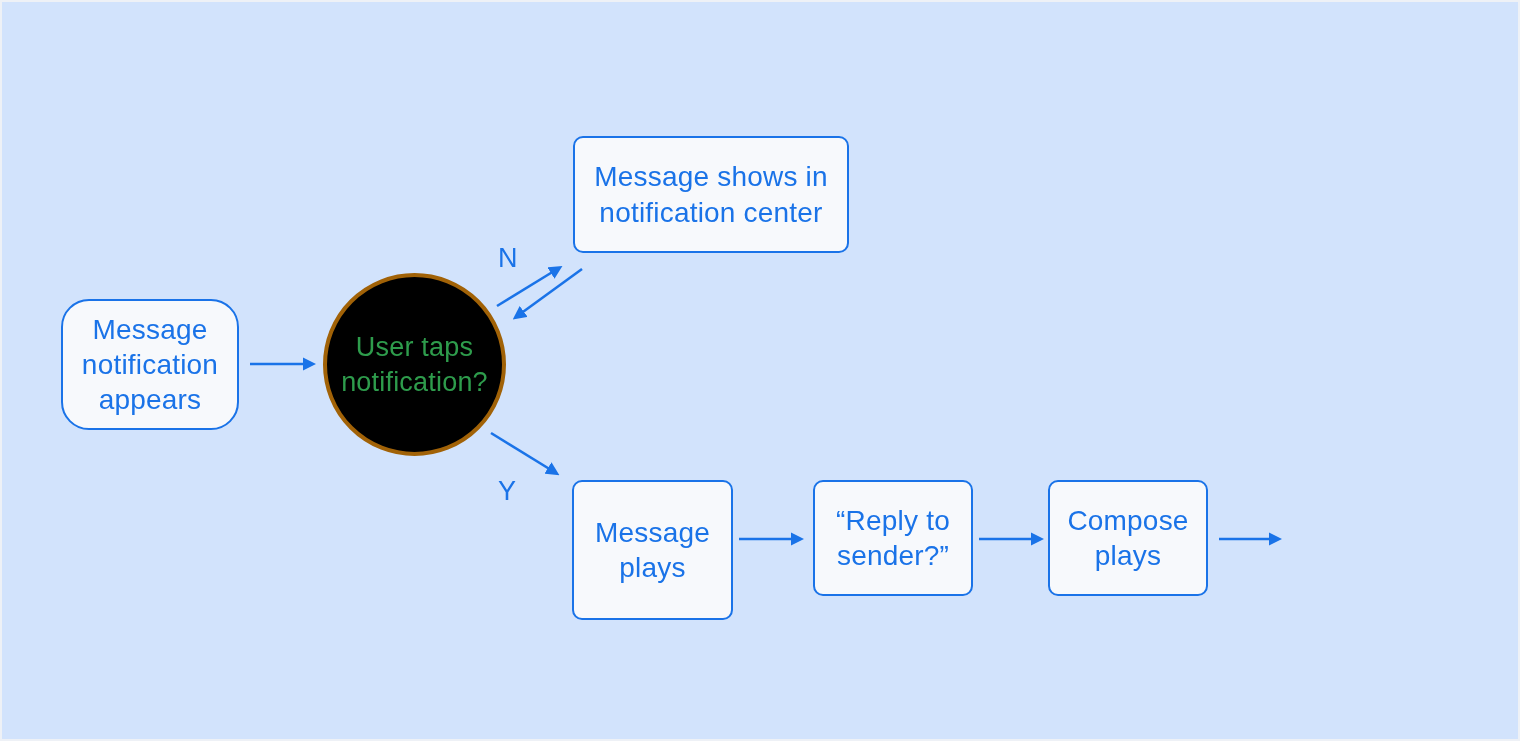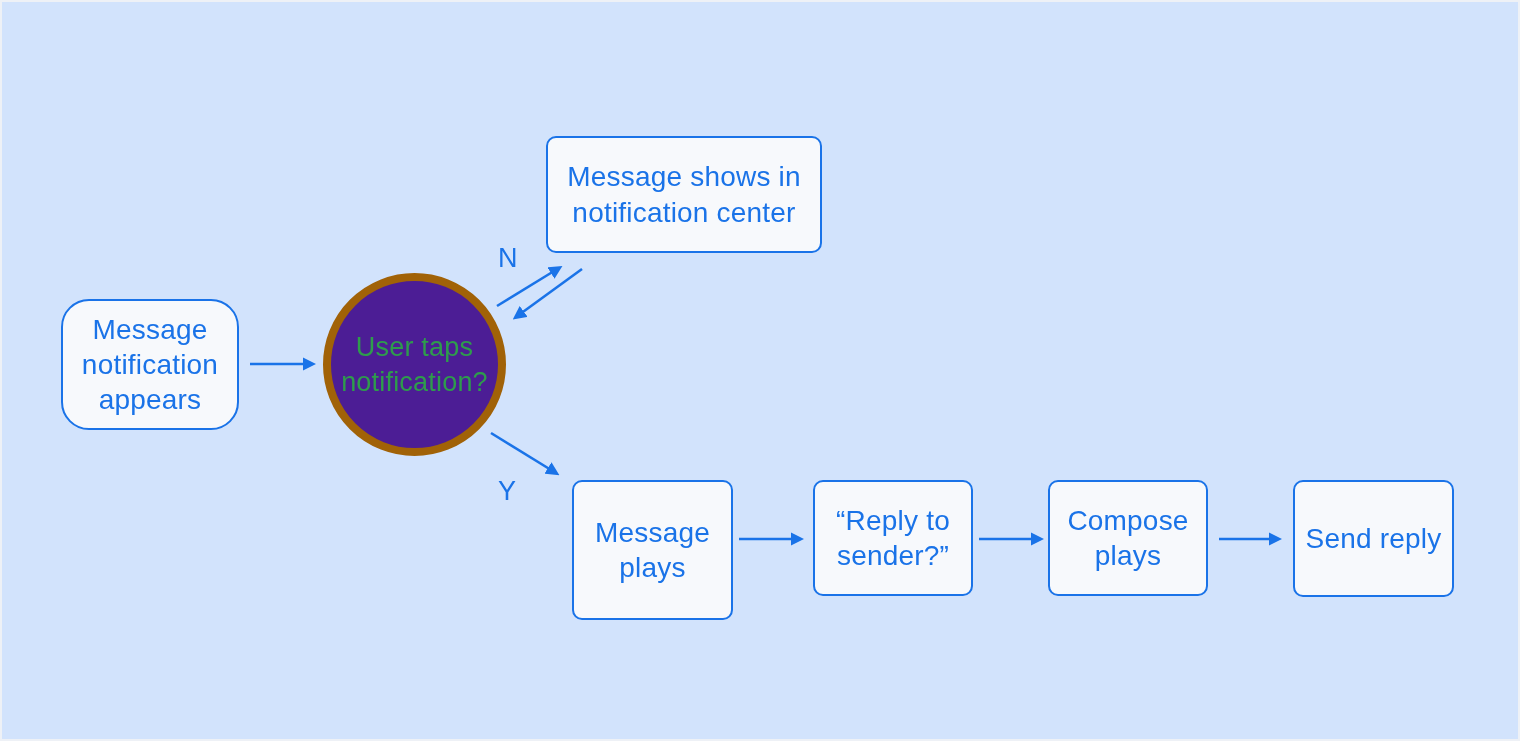--- a/index.html
+++ b/index.html
@@ -37,30 +37,30 @@
     letter-spacing: 0.2px;
   }
   .box {
     background: #f7f9fc;
     border: 2px solid #1a73e8;
     border-radius: 10px;
     color: #1a73e8;
     padding: 6px 10px;
   }
   .decision {
-    background: #4c1d95;
-    border: 8px solid #a16207;
+    background: #000000;
+    border: 4px solid #a16207;
     border-radius: 50%;
     color: #2e9c4c;
     padding: 0 2px;
     font-size: 27px;
   }
   .node-start        { left: 59px;   top: 297px; width: 178px; height: 131px; border-radius: 28px; }
   .node-decision     { left: 321px;  top: 271px; width: 183px; height: 183px; }
-  .node-notif-center { left: 544px;  top: 134px; width: 276px; height: 117px; }
+  .node-notif-center { left: 571px;  top: 134px; width: 276px; height: 117px; }
   .node-plays        { left: 570px;  top: 478px; width: 161px; height: 140px; }
   .node-reply-prompt { left: 811px;  top: 478px; width: 160px; height: 116px; }
   .node-compose      { left: 1046px; top: 478px; width: 160px; height: 116px; }
   .node-send         { left: 1291px; top: 478px; width: 161px; height: 117px; }
   .branch-label {
     position: absolute;
     color: #1a73e8;
     font-size: 27px;
     line-height: 1;
   }
@@ -106,21 +106,18 @@
   </div>
 
   <div class="node box node-reply-prompt">
     <span>“Reply to sender?”</span>
   </div>
 
   <div class="node box node-compose">
     <span>Compose plays</span>
   </div>
 
-  <div class="node box node-send">
-    <span>Send reply</span>
-  </div>
 
   <div class="branch-label branch-label-n">N</div>
 
   <div class="branch-label branch-label-y">Y</div>
 
 </div>
 
 </body></html>

